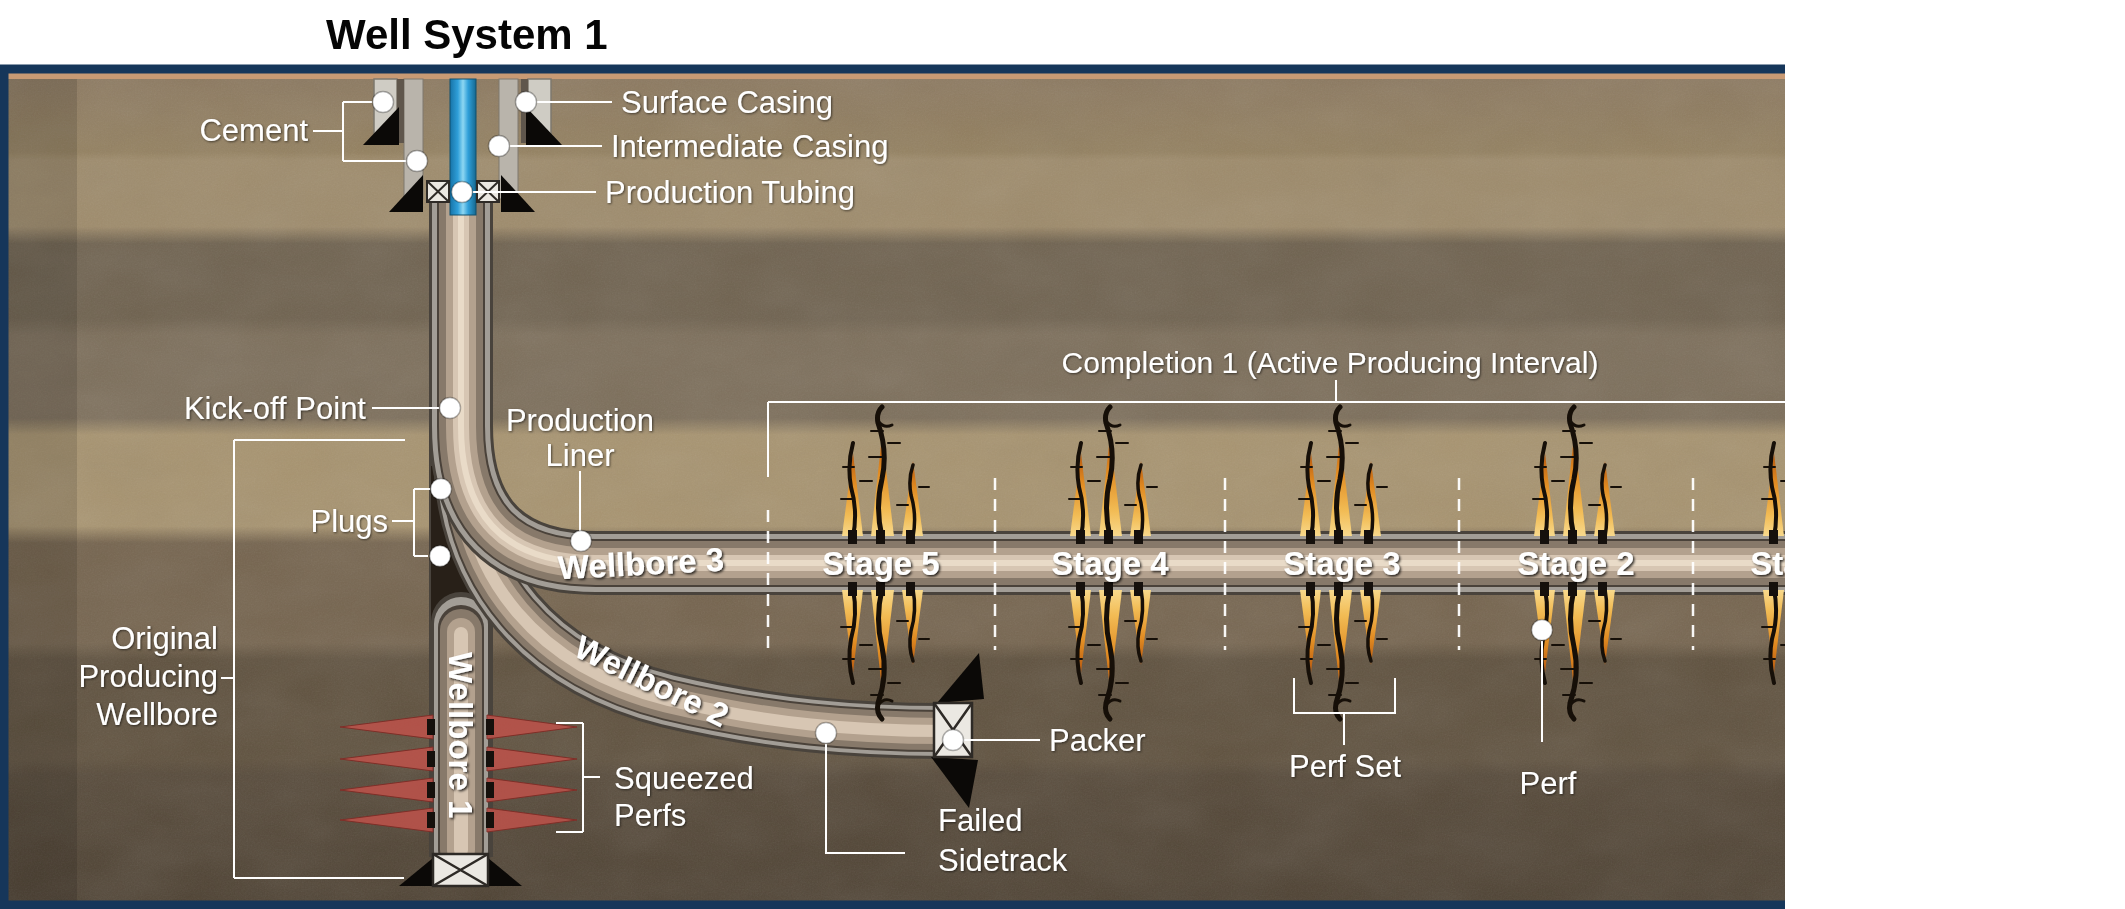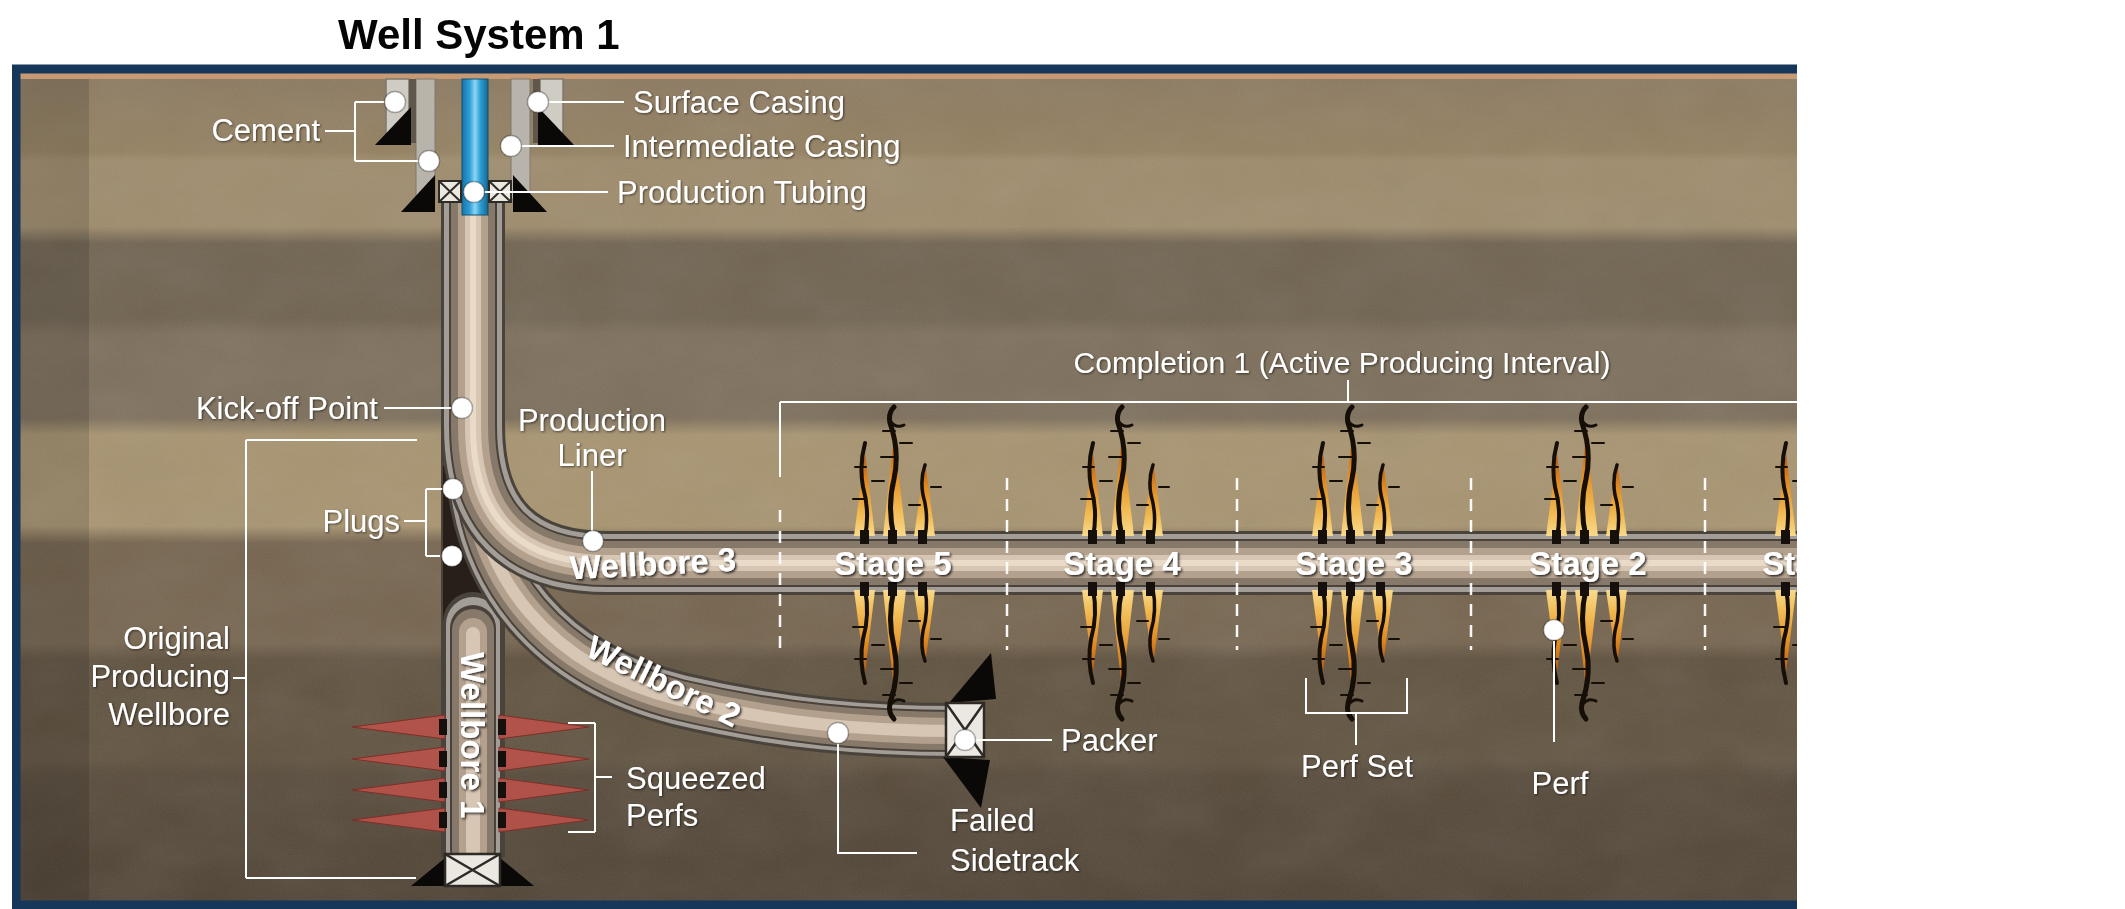--- a/index.html
+++ b/index.html
@@ -1,17 +1,17 @@
 <!DOCTYPE html>
 <html><head>
 <meta charset="utf-8">
 <style>
   html,body { margin:0; padding:0; background:#ffffff; }
   .stage { position:relative; width:1785px; height:909px; overflow:hidden;
-           font-family:"Liberation Sans", sans-serif;padding-left:12px; }
+           font-family:"Liberation Sans", sans-serif; }
   svg { display:block; }
   .lbl      { font:31px "Liberation Sans", sans-serif; fill:#ffffff; }
   .lbl-sm   { font:30px "Liberation Sans", sans-serif; fill:#ffffff; }
   .pipe-lbl { font:bold 33px "Liberation Sans", sans-serif; fill:#ffffff; }
   .title    { font:bold 42px "Liberation Sans", sans-serif; fill:#050505; }
   .lead     { stroke:#ffffff; stroke-width:2; fill:none; }
   .dash     { stroke:#ffffff; stroke-width:2.5; fill:none; stroke-dasharray:12 9; opacity:.95; }
 </style>
 </head>
 <body>

